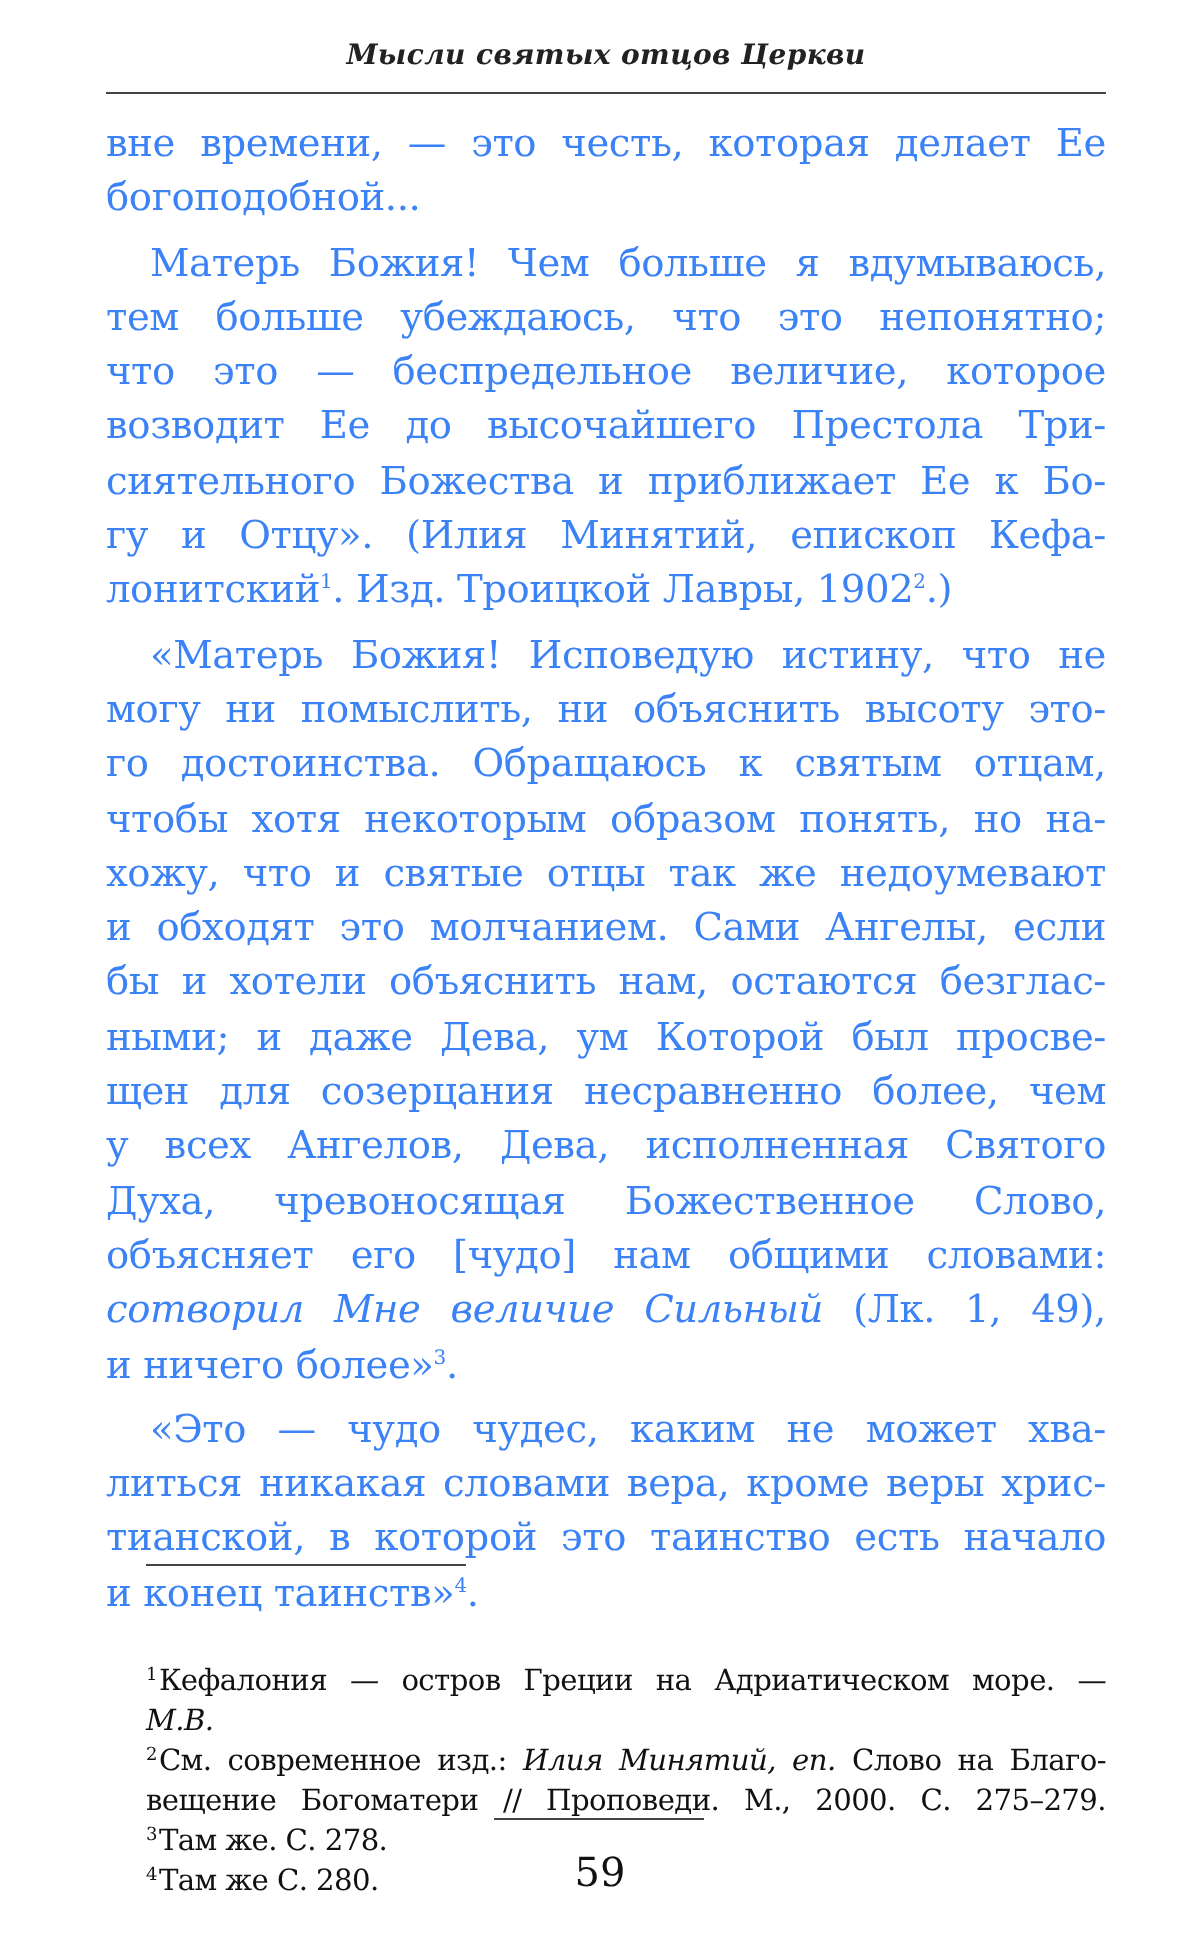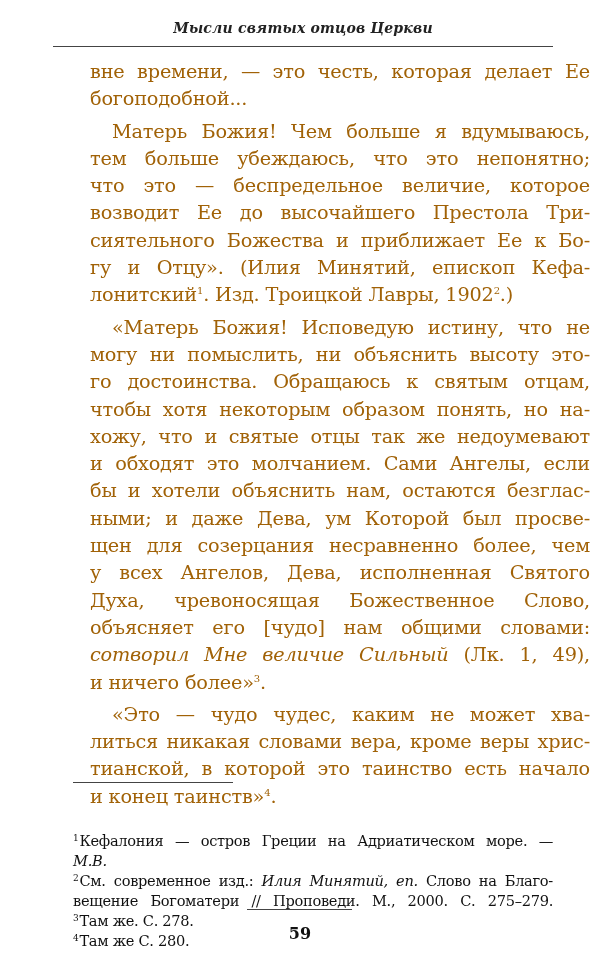--- a/index.html
+++ b/index.html
@@ -7,40 +7,40 @@
   .page { position: absolute; left: 0; top: 0; width: 600px; height: 967px; border-radius: 20px; }
   .running-head {
     position: absolute; left: 53px; width: 500px; top: 20px;
     text-align: center; font-family: "DejaVu Serif", serif; font-style: italic; font-weight: bold;
     font-size: 14px; letter-spacing: 0.2px; color: #222;
   }
   .head-rule { position: absolute; left: 53px; width: 500px; top: 46px; height: 0; border-top: 1.4px solid #444; }
   .body-text {
     position: absolute; left: 53px; width: 500px; top: 58px;
     font-family: "DejaVu Serif", serif; font-size: 19.3px; line-height: 27.3px;
-    text-align: justify; color: #a16207; letter-spacing: -0.2px; margin-left: 37px;
+    text-align: justify; color: #3b82f6; letter-spacing: -0.2px;
   }
   .line { display: block; text-align: justify; text-align-last: justify; white-space: nowrap; height: 27.3px; }
   .line.last { text-align-last: left; }
   .indent { padding-left: 22px; }
   .para-gap { height: 5px; }
   i { }
   sup { font-size: 10px; vertical-align: 7px; line-height: 0; }
   .fn-rule { position: absolute; left: 73px; width: 160px; top: 782px; border-top: 1.2px solid #444; }
   .footnotes {
     position: absolute; left: 73px; width: 480px; top: 787px;
     font-family: "DejaVu Serif", serif; font-size: 14.6px; line-height: 20px; color: #111; letter-spacing: -0.3px; margin-top: 44px;
   }
   .fn-line { display: block; white-space: nowrap; text-align: justify; text-align-last: justify; height: 20px; }
   .fn-line.last { text-align-last: left; }
   .fn-line sup { font-size: 9px; vertical-align: 5px; margin-right: 1px; }
   .bottom-rule { position: absolute; left: 247px; width: 105px; top: 909px; border-top: 1.2px solid #444; }
   .page-number {
     position: absolute; left: 250px; width: 100px; top: 924px; text-align: center;
-    font-family: "DejaVu Serif", serif; font-weight: bold; font-size: 16px; color: #111;
+    font-family: "DejaVu Serif", serif; font-weight: normal; font-size: 20px; color: #111;
   }
 </style>
 </head>
 <body>
 
 <div class="page">
 
   <div class="running-head">Мысли святых отцов Церкви</div>
   <div class="head-rule"></div>
 

